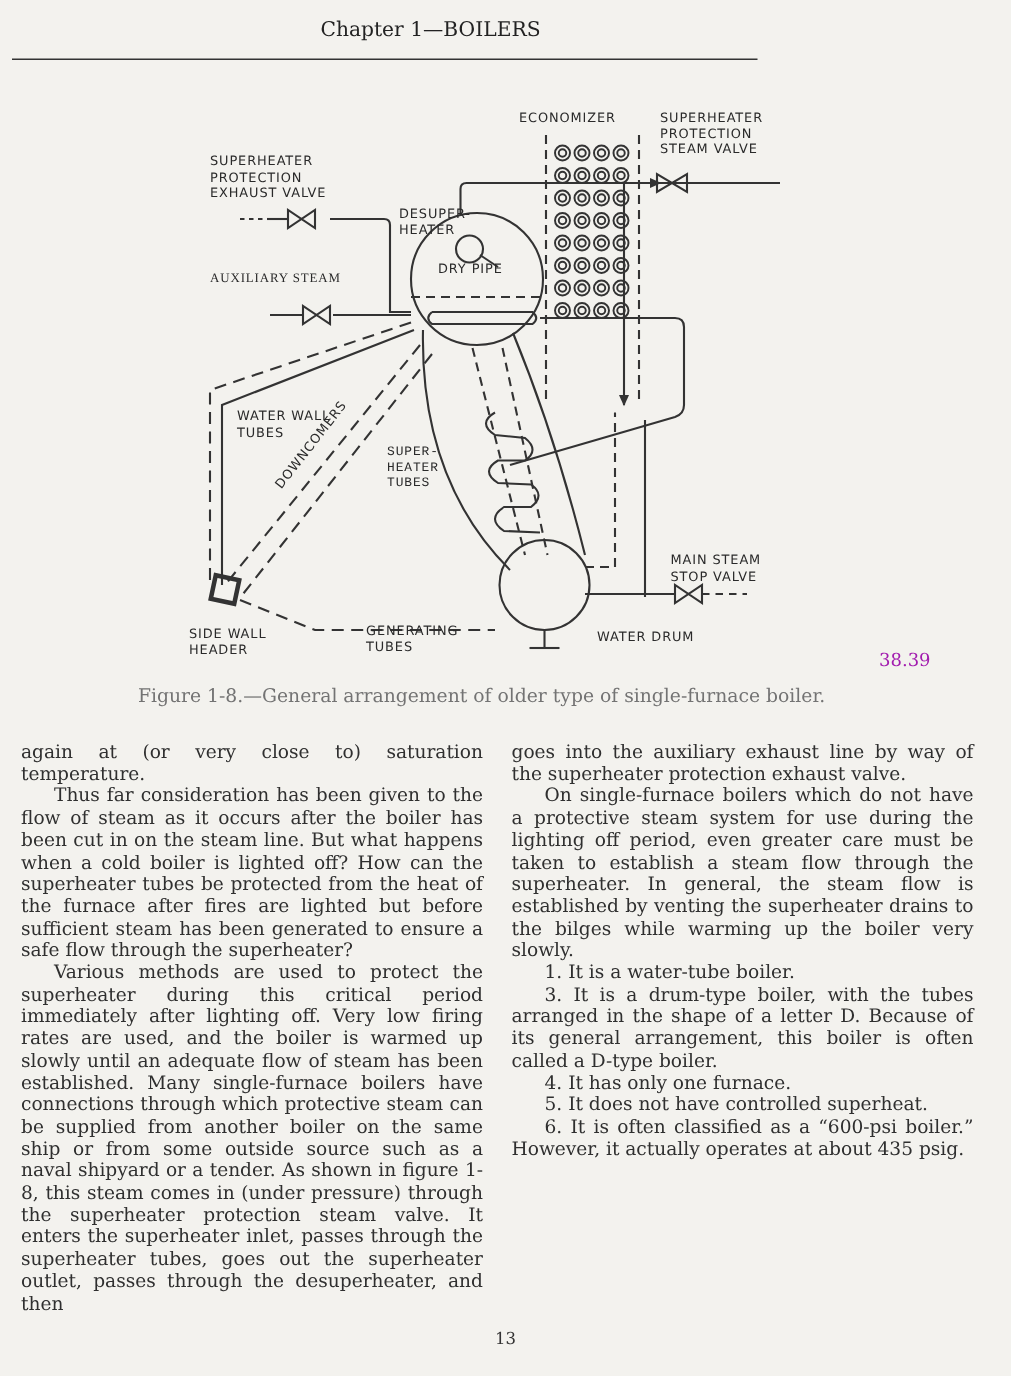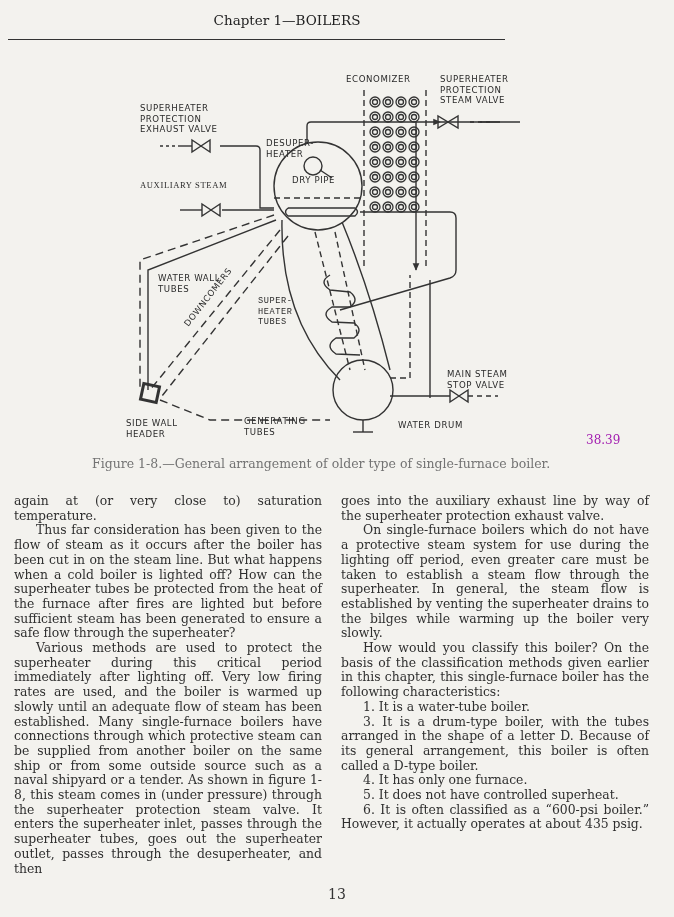--- a/index.html
+++ b/index.html
@@ -42,21 +42,21 @@
     font-size: 12.4px; line-height: 14.7px;
     text-align: justify; color: #2f2f2f;
   }
   .col.left { left: 14px; }
   .col.right { left: 341px; }
   .col p { margin: 0; }
   .col p.ind { text-indent: 22px; }
   .col p.item { text-indent: 22px; }
   .page-num {
     position: absolute; top: 886px; left: 0; width: 674px;
-    text-align: center; font-size: 14px; color: #333;
+    text-align: center; font-size: 11px; color: #333;
   }
 </style>
 </head>
 <body>
 
 <div class="running-head">Chapter 1—BOILERS</div>
 <div class="head-rule"></div>
 
 <div class="figure">
   <svg viewBox="0 0 520 390" xmlns="http://www.w3.org/2000/svg">
@@ -174,21 +174,20 @@
 
 <div class="col left">
   <p>again at (or very close to) saturation temperature.</p>
   <p class="ind">Thus far consideration has been given to the flow of steam as it occurs after the boiler has been cut in on the steam line. But what happens when a cold boiler is lighted off? How can the superheater tubes be protected from the heat of the furnace after fires are lighted but before sufficient steam has been generated to ensure a safe flow through the superheater?</p>
   <p class="ind">Various methods are used to protect the superheater during this critical period immediately after lighting off. Very low firing rates are used, and the boiler is warmed up slowly until an adequate flow of steam has been established. Many single-furnace boilers have connections through which protective steam can be supplied from another boiler on the same ship or from some outside source such as a naval shipyard or a tender. As shown in figure 1-8, this steam comes in (under pressure) through the superheater protection steam valve. It enters the superheater inlet, passes through the superheater tubes, goes out the superheater outlet, passes through the desuperheater, and then</p>
 </div>
 
 <div class="col right">
   <p>goes into the auxiliary exhaust line by way of the superheater protection exhaust valve.</p>
   <p class="ind">On single-furnace boilers which do not have a protective steam system for use during the lighting off period, even greater care must be taken to establish a steam flow through the superheater. In general, the steam flow is established by venting the superheater drains to the bilges while warming up the boiler very slowly.</p>
-  <p class="ind">How would you classify this boiler? On the basis of the classification methods given earlier in this chapter, this single-furnace boiler has the following characteristics:</p>
   <p class="item">1. It is a water-tube boiler.</p>
   <p class="item">3. It is a drum-type boiler, with the tubes arranged in the shape of a letter D. Because of its general arrangement, this boiler is often called a D-type boiler.</p>
   <p class="item">4. It has only one furnace.</p>
   <p class="item">5. It does not have controlled superheat.</p>
   <p class="item">6. It is often classified as a “600-psi boiler.” However, it actually operates at about 435 psig.</p>
 </div>
 
 <div class="page-num">13</div>
 
 </body></html>

